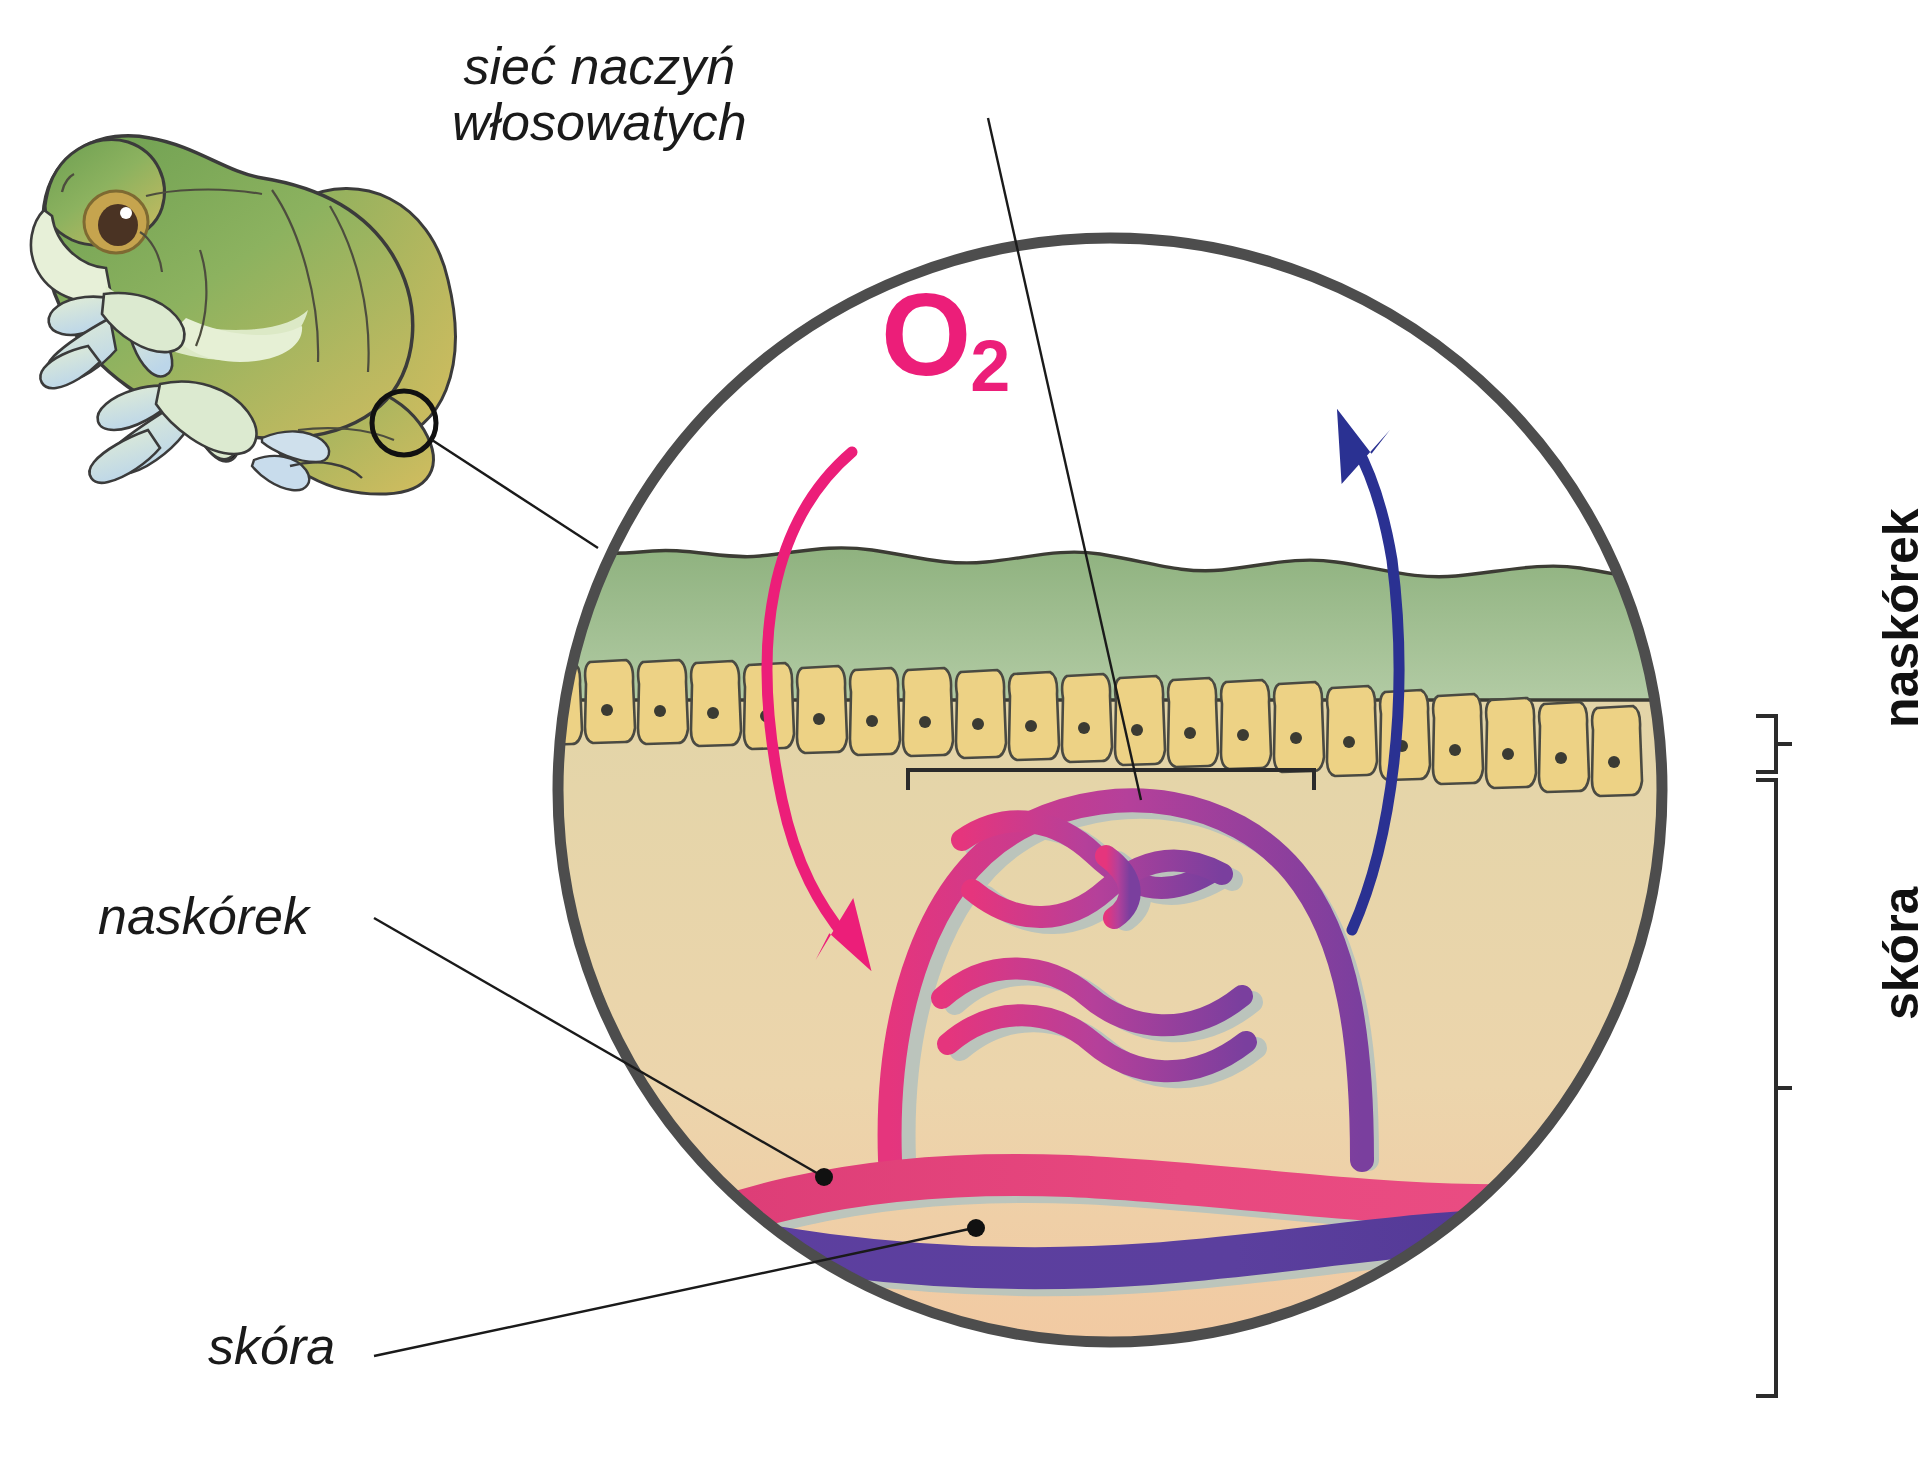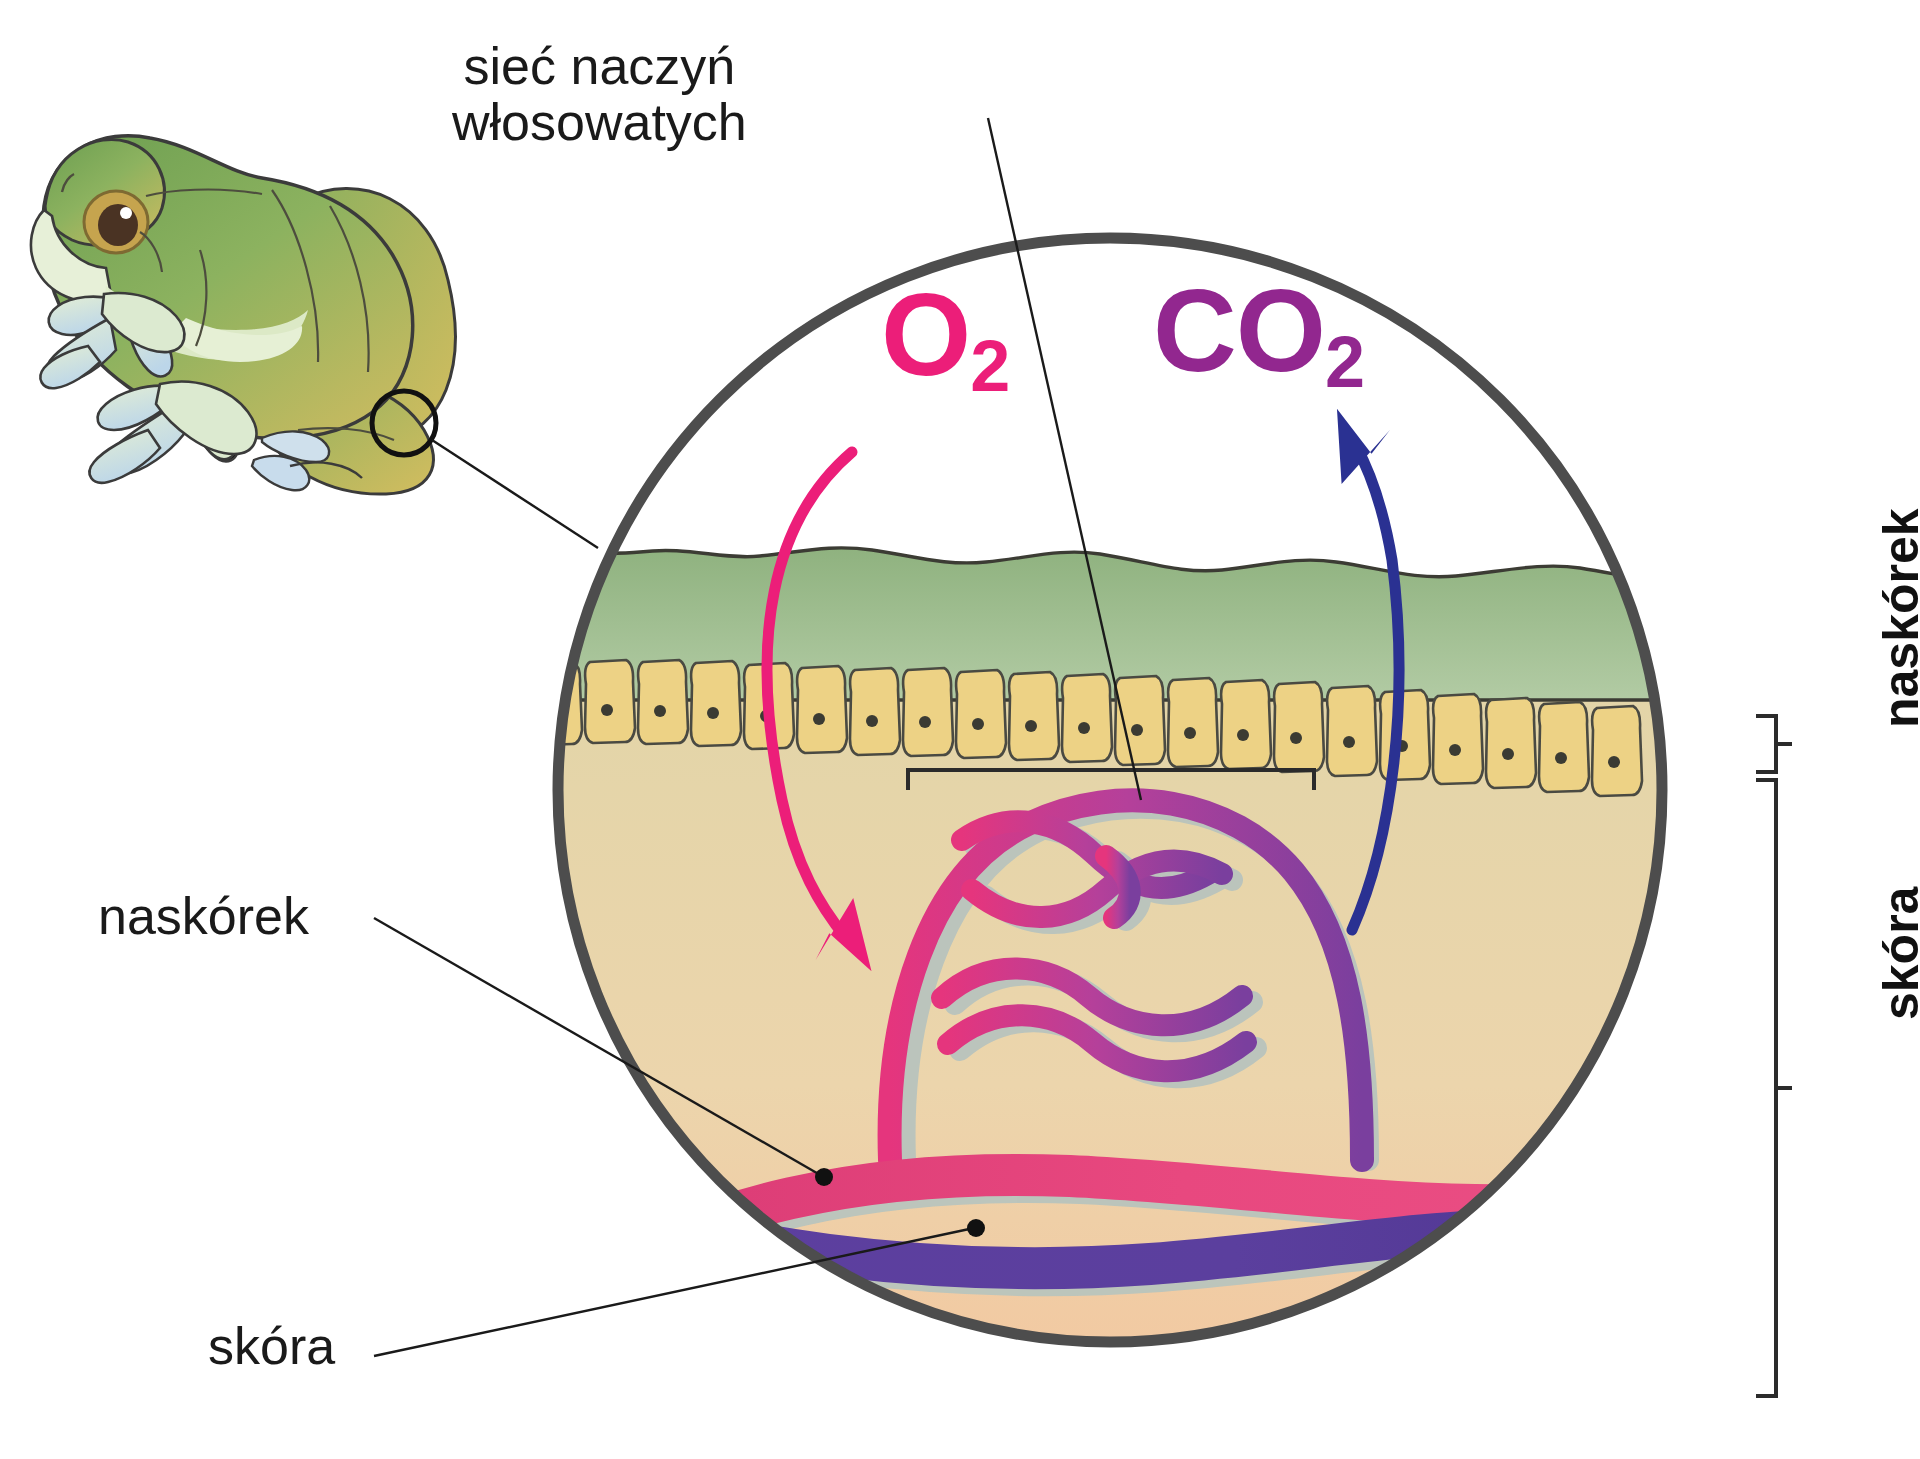--- a/index.html
+++ b/index.html
@@ -3,21 +3,21 @@
 <meta charset="utf-8">
 <style>
   html,body{margin:0;padding:0;background:#ffffff;}
   body{
     width:1920px;height:1459px;
     font-family:"Liberation Sans","DejaVu Sans",sans-serif;
     overflow:hidden;position:relative;
   }
   #stage{position:absolute;inset:0;width:1920px;height:1459px;}
   svg.layer{position:absolute;left:0;top:0;width:1920px;height:1459px;display:block;}
-  .lbl{position:absolute;color:#1a1a1a;font-size:52px;line-height:1.08;white-space:pre;}
+  .lbl{position:absolute;color:#1a1a1a;font-size:52px;line-height:1.08;white-space:pre;font-style:italic;}
   .lbl-title{left:452px;top:38px;text-align:center;}
   .lbl-tetnica{left:98px;top:888px;}
   .lbl-zyla{left:208px;top:1318px;}
   .vlabel{position:absolute;font-weight:bold;font-size:50px;color:#111;
           transform-origin:left top;white-space:nowrap;}
   .vlabel.nask{left:1872px;top:728px;transform:rotate(-90deg);}
   .vlabel.skora{left:1872px;top:1020px;transform:rotate(-90deg);}
   .gas{position:absolute;font-weight:bold;letter-spacing:-1px;white-space:nowrap;margin-left:31px;}
   .gas .main{font-size:116px;}
   .gas .sub{font-size:72px;vertical-align:-16px;}
@@ -293,17 +293,14 @@
   <div class="lbl lbl-zyla">skóra</div>
 
   <div class="vlabel nask">naskórek</div>
 
   <div class="vlabel skora">skóra</div>
 
   <div class="gas" id="gas-o2">
     <span class="main" style="color:#ec1e79">O</span><span class="sub" style="color:#ec1e79">2</span>
   </div>
 
-  <div class="gas" id="gas-co2">
-    <span class="main" style="color:#92278f">CO</span><span class="sub" style="color:#92278f">2</span>
-  </div>
 
 </div>
 
 </body></html>

